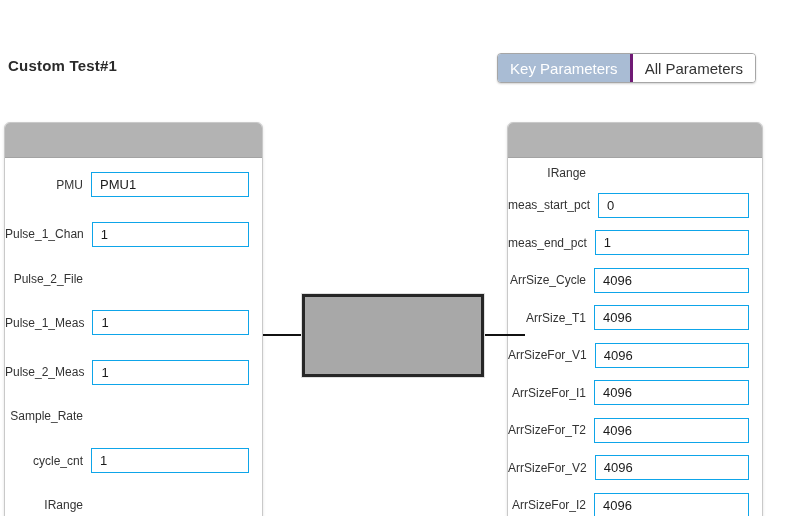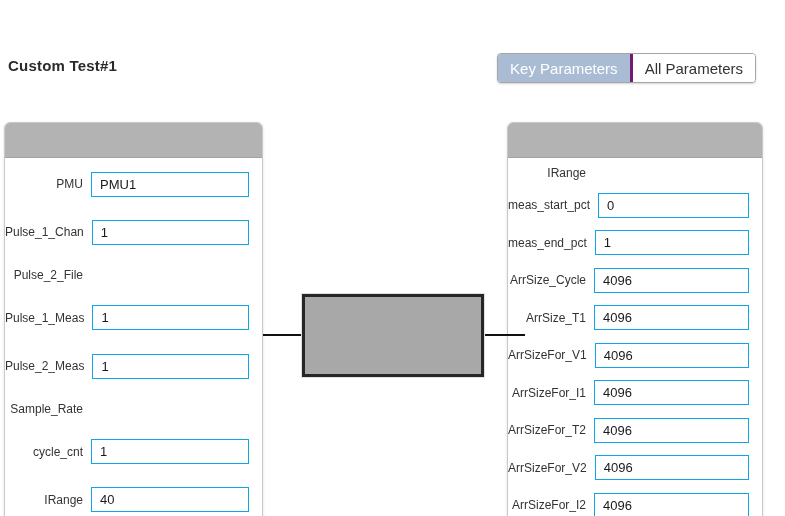--- a/index.html
+++ b/index.html
@@ -108,21 +108,20 @@
         </div>
         <div class="param-row">
           <div class="param-label">Sample_Rate</div>
         </div>
         <div class="param-row">
           <div class="param-label">cycle_cnt</div>
           <input class="param-input" type="text" value="1" style="">
         </div>
         <div class="param-row">
           <div class="param-label">IRange</div>
-          <input class="param-input" type="text" value="40" style="">
         </div>
       </div>
     <div class="hscroll">
       <div class="scroll-arrow left"></div>
       <div class="scroll-track">
         <div class="scroll-thumb"></div>
       </div>
       <div class="scroll-arrow right"></div>
     </div>
   </div>

